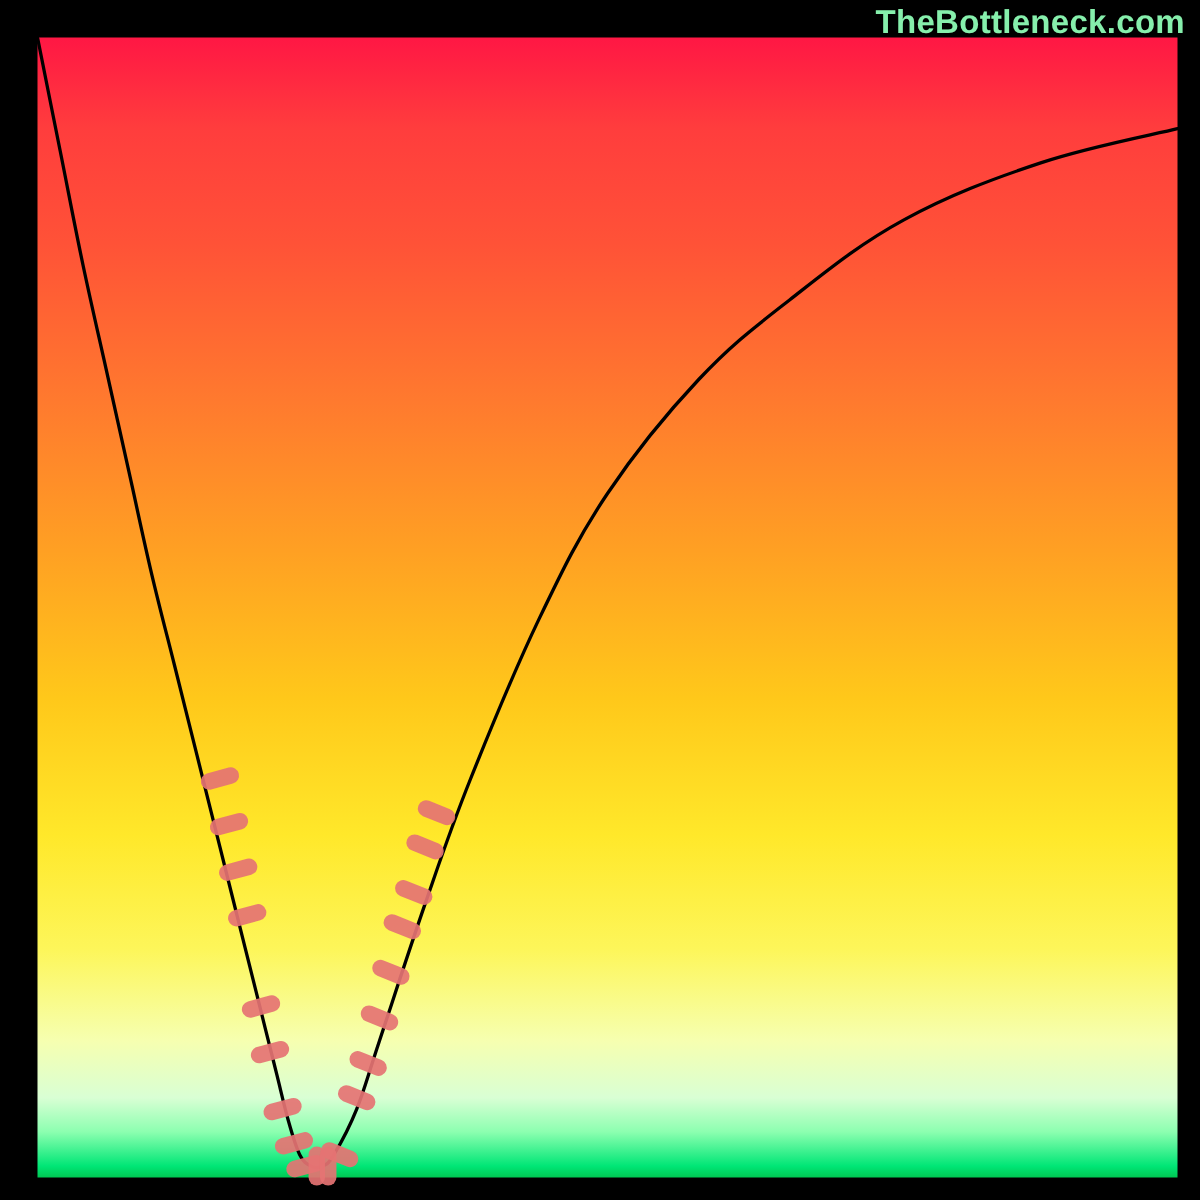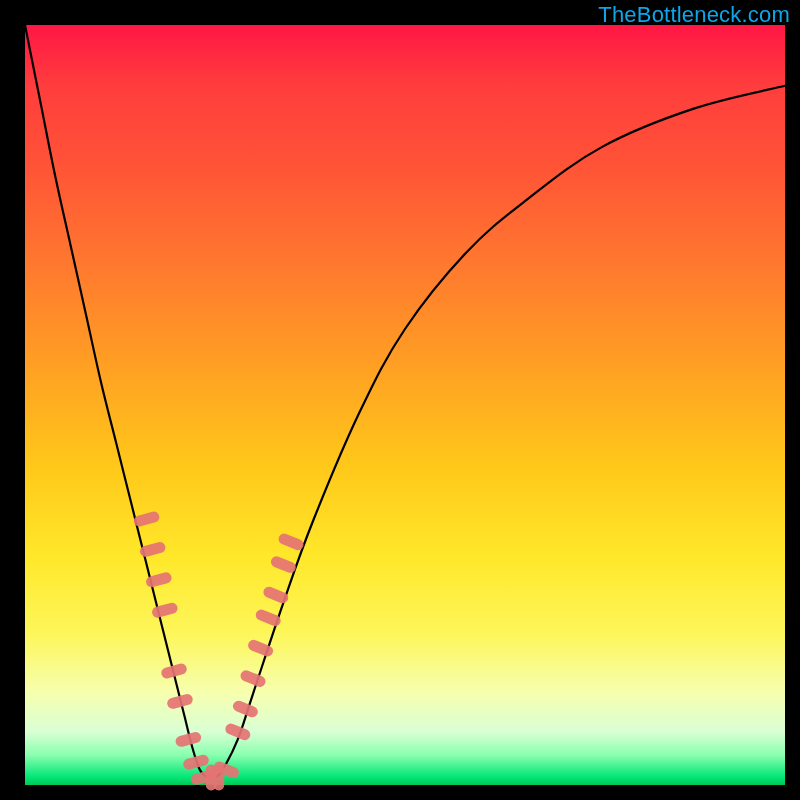--- a/index.html
+++ b/index.html
@@ -36,24 +36,24 @@
       #d9ffd4 93%,
       #8cffb0 96%,
       #00e676 99%,
       #00c853 100%
     );
   }
   .watermark {
     position: absolute;
     top: 2px;
     right: 10px;
-    color: #0ea5e9;
+    color: #86efac;
     font-size: 22px;
     letter-spacing: 0.2px;
-    font-weight: 400;
+    font-weight: 700;
     user-select: none;
   }
   svg.curve {
     position: absolute;
     left: 0;
     top: 0;
     width: 760px;
     height: 760px;
     overflow: visible;
   }

